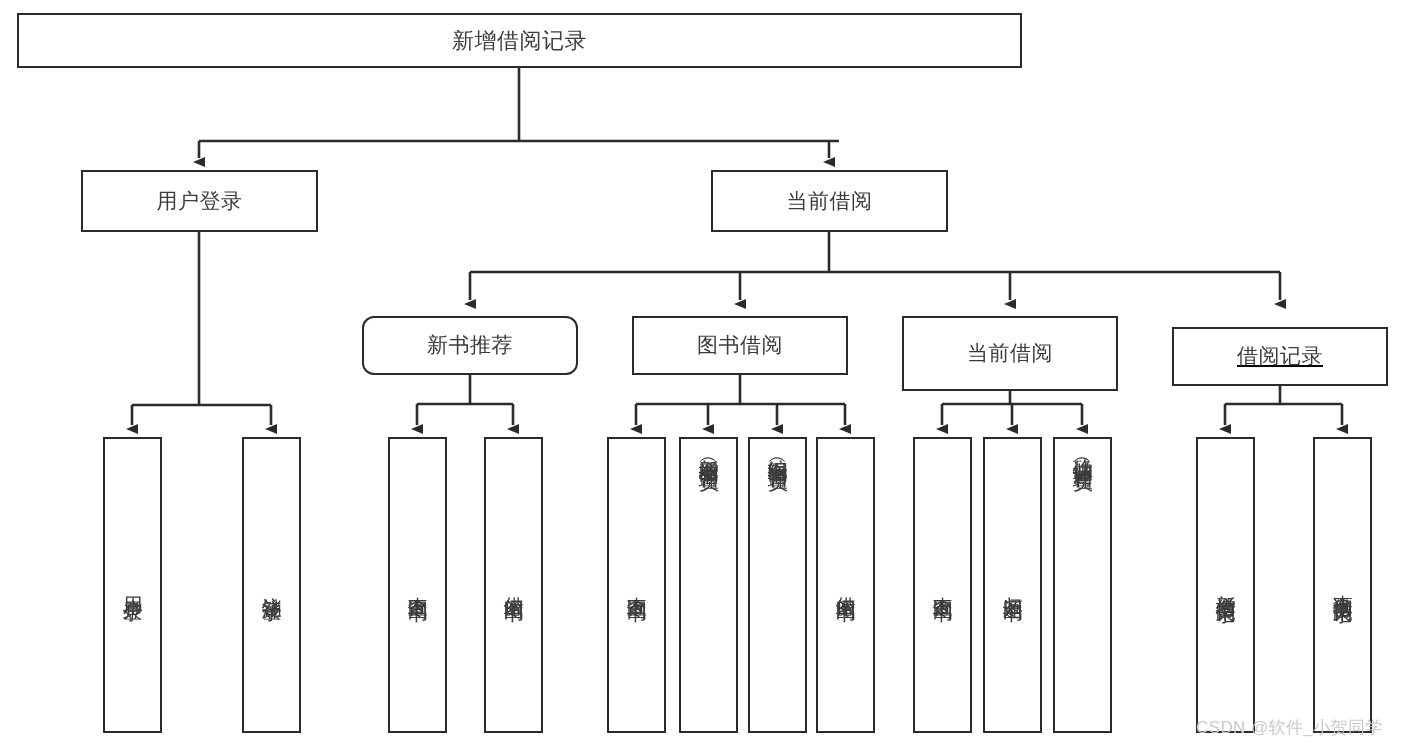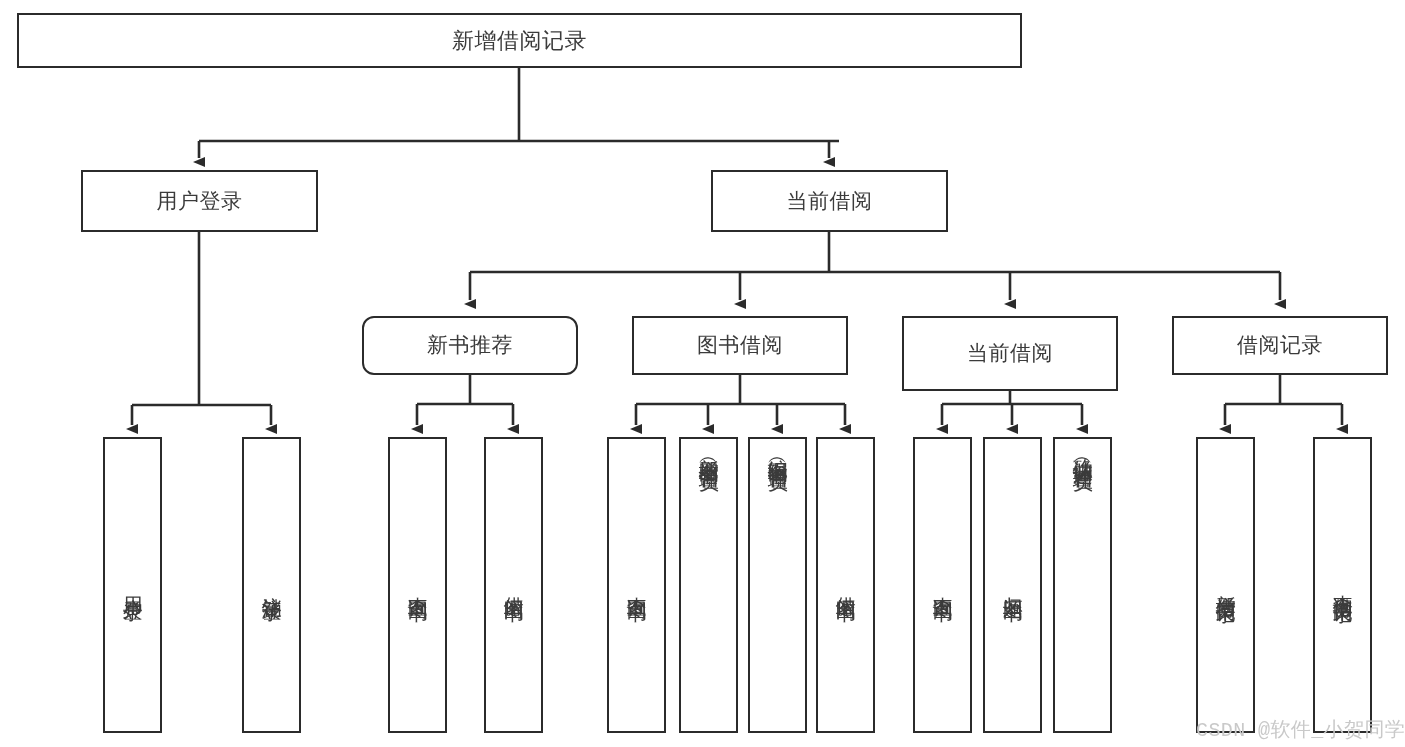--- a/index.html
+++ b/index.html
@@ -48,25 +48,24 @@
     writing-mode: vertical-rl;
     text-orientation: upright;
     letter-spacing: 2px;
     font-size: 20px;
     white-space: nowrap;
   }
   .node.root .label { font-size: 22px; }
   .watermark {
     position: absolute;
     color: #c9c9c9;
-    font-size: 20px;
+    font-size: 17px;
     white-space: nowrap;
     z-index: 3;
     letter-spacing: 0.4px;
-    font-family: Liberation Mono, monospace;
   }
 </style>
 </head>
 <body>
 
 <div id="canvas">
 
   <svg id="edges" viewBox="0 0 1405 747">
     <defs>
       <marker id="arrow" markerWidth="10" markerHeight="12" refX="1" refY="6" orient="auto" markerUnits="userSpaceOnUse">
@@ -130,21 +129,21 @@
 
   <div class="node" style="left:362px; top:316px; width:216px; height:59px;border-radius:12px;">
     <span class="label">新书推荐</span>
   </div>
   <div class="node" style="left:632px; top:316px; width:216px; height:59px;">
     <span class="label">图书借阅</span>
   </div>
   <div class="node" style="left:902px; top:316px; width:216px; height:75px;">
     <span class="label">当前借阅</span>
   </div>
-  <div class="node" style="left:1172px; top:316px; width:216px; height:59px;">
+  <div class="node" style="left:1172px; top:327px; width:216px; height:59px;text-decoration:underline;">
     <span class="label">借阅记录</span>
   </div>
 
   <div class="node vertical" style="left:103px; top:437px; width:59px; height:296px;">
     <span class="label">用户登录</span>
   </div>
   <div class="node vertical" style="left:242px; top:437px; width:59px; height:296px;">
     <span class="label">注销登录</span>
   </div>
   <div class="node vertical" style="left:388px; top:437px; width:59px; height:296px;">

